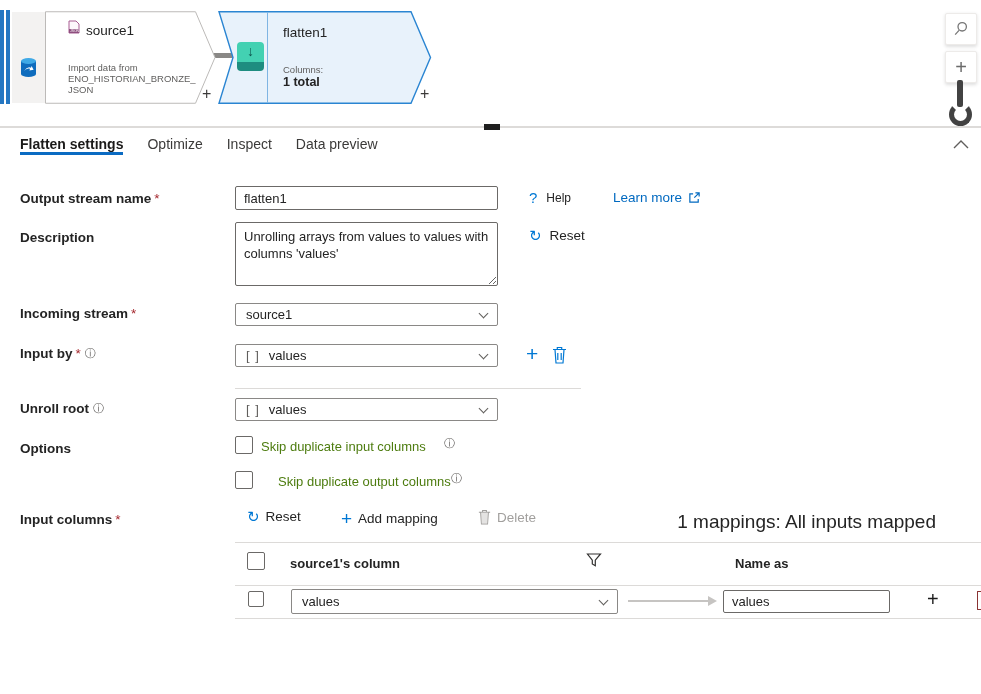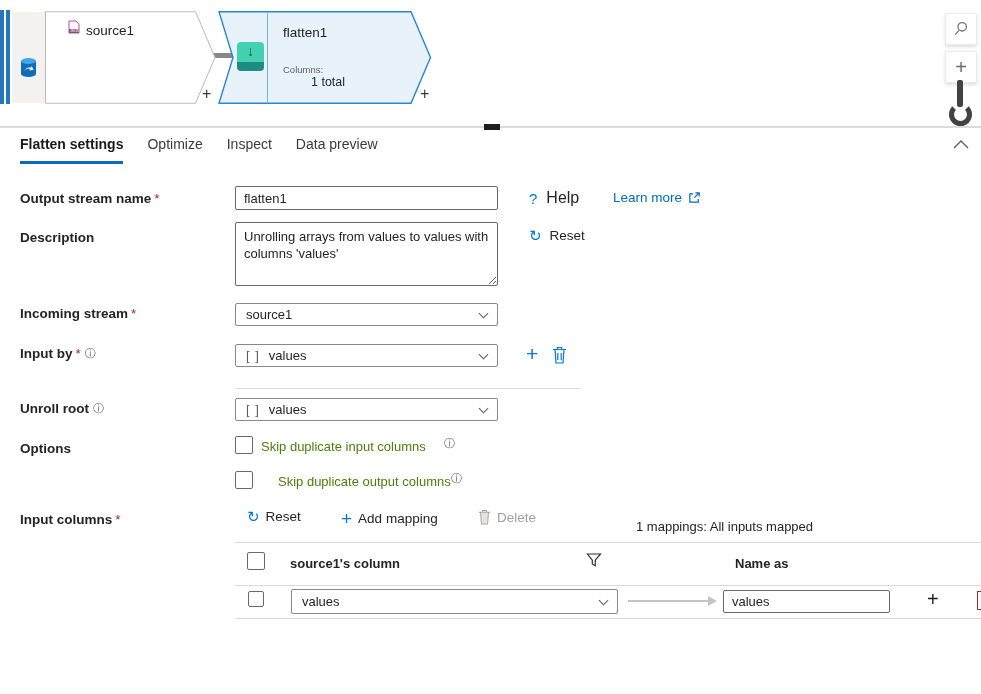--- a/index.html
+++ b/index.html
@@ -15,21 +15,21 @@
   .teal-icon{left:237px;top:42px;width:27px;height:29px;border-radius:4px;
              background:linear-gradient(#43d1b2 0 68%, #1e8d80 68% 100%);
              display:flex;align-items:flex-start;justify-content:center;}
   .teal-icon span{font-size:14px;font-weight:bold;color:#0d554d;line-height:18px;}
   .float-btn{width:30px;height:30px;background:#fff;border:1px solid #edebe9;border-radius:2px;
              box-shadow:0 1.6px 3.6px rgba(0,0,0,.13);display:flex;align-items:center;justify-content:center;cursor:pointer;}
   .canvas-divider{left:0;top:126px;width:981px;height:2px;background:#dddbd9;}
   .drag-handle{left:484px;top:124px;width:16px;height:6px;background:#1f1f1f;cursor:row-resize;}
   
   .tabs{left:20px;top:136px;display:flex;gap:24px;font-size:14px;}
-  .tab{padding-bottom:9px;color:#3b3a39;cursor:pointer;border-bottom:3px solid transparent;}
+  .tab{padding-bottom:0;color:#3b3a39;cursor:pointer;border-bottom:3px solid transparent;}
   .tab.active{color:#1b1a19;font-weight:bold;border-bottom-color:#0b6bc2;}
   
   .flabel{left:20px;font-size:13.5px;font-weight:bold;color:#242424;}
   .req{color:#a4262c;font-weight:normal;padding-left:3px;}
   .info{font-size:11px;color:#605e5c;vertical-align:top;padding-left:4px;font-weight:normal;}
   .tbox{border:1px solid #6b6967;border-radius:2px;font-family:inherit;font-size:13px;color:#242424;
         padding:0 8px;background:#fff;box-sizing:border-box;}
   .select{border:1px solid #8a8886;border-radius:2px;background:#fff;display:flex;align-items:center;
           padding:0 10px;font-size:13px;color:#242424;cursor:pointer;box-sizing:border-box;}
   .chev{width:6px;height:6px;border-right:1.4px solid #605e5c;border-bottom:1.4px solid #605e5c;
@@ -68,32 +68,33 @@
 
   <svg class="abs" style="left:45px;top:11px;" width="171" height="93" viewBox="0 0 171 93">
     <path d="M0.5 0.75 H150.5 L170 46.5 L150.5 92.25 H0.5 Z" fill="#ffffff" stroke="#bcbab8" stroke-width="1"></path>
   </svg>
   <svg class="abs" style="left:68px;top:20px;" width="12" height="14" viewBox="0 0 12 14">
     <path d="M1 1 h7 l3 3 v9 h-10 Z" fill="#fdf7fb" stroke="#a85c92" stroke-width="1"></path>
     <rect x="1" y="9" width="10" height="4" fill="#8e4f7f"></rect>
     <text x="2" y="12.4" font-size="3.4" fill="#fff">JSON</text>
   </svg>
   <div class="abs node-text" style="left:86px;top:23px;">source1</div>
+  <div class="abs node-desc" style="left:68px;top:62px;width:132px;">Import data from ENO_HISTORIAN_BRONZE_JSON</div>
   <div class="abs node-plus" style="left:202px;top:85px;">+</div>
 
   <svg class="abs" style="left:218px;top:11px;" width="214" height="93" viewBox="0 0 214 93">
     <path d="M1 0.75 H193 L212.5 46.5 L193 92.25 H1 L15 46.5 Z" fill="#e8f2fb" stroke="#2a85d2" stroke-width="1.4"></path>
     <line x1="49.5" y1="1" x2="49.5" y2="92" stroke="#7fb5e3" stroke-width="1"></line>
   </svg>
   <div class="abs teal-icon">
     <span>↓</span>
   </div>
   <div class="abs node-text" style="left:283px;top:25px;">flatten1</div>
   <div class="abs node-desc" style="left:283px;top:64px;">Columns:</div>
-  <div class="abs" style="left:283px;top:75px;font-size:12.5px;font-weight:normal;color:#242424;margin-left:28px;">1 total</div>
+  <div class="abs" style="left:283px;top:75px;font-size:12.5px;font-weight:bold;color:#242424;">1 total</div>
   <div class="abs node-plus" style="left:420px;top:85px;">+</div>
 
   <div class="abs float-btn" style="left:945px;top:13px;">
     <svg width="16" height="16" viewBox="0 0 16 16">
       <circle cx="9.2" cy="5.8" r="4.2" fill="none" stroke="#767676" stroke-width="1.3"></circle>
       <line x1="6" y1="9.4" x2="2.2" y2="13.6" stroke="#767676" stroke-width="1.3"></line>
     </svg>
   </div>
   <div class="abs float-btn" style="left:945px;top:51px;font-size:20px;color:#6b6b6b;">
     <span>+</span>
@@ -115,21 +116,21 @@
     <div class="tab">Data preview</div>
   </div>
 
   <div class="abs flabel" style="top:191px;">
     <span>Output stream name</span><span class="req">*</span>
   </div>
   <input class="abs tbox" style="left: 235px; top: 186px; width: 263px; height: 24px;" readonly="" value="flatten1">
 
   <div class="abs" style="left:529px;top:189px;display:flex;align-items:center;cursor:pointer;">
     <span style="color:#0078d4;font-size:15px;">?</span>
-    <span style="font-size:16px;color:#242424;margin-left:9px;">Help</span>
+    <span style="font-size:12px;color:#242424;margin-left:9px;">Help</span>
   </div>
   <div class="abs" style="left:613px;top:190px;display:flex;align-items:center;cursor:pointer;">
     <span class="link" style="font-size:13.5px;text-align:center;">Learn more</span>
     <svg style="margin-left:6px;" width="13" height="13" viewBox="0 0 14 14">
       <path d="M5.5 3 H2 v9 h9 V8.5" fill="none" stroke="#0069c0" stroke-width="1.3"></path>
       <path d="M8 2 h4 v4 M12 2 L6.8 7.2" fill="none" stroke="#0069c0" stroke-width="1.3"></path>
     </svg>
   </div>
 
   <div class="abs flabel" style="top:230px;">
@@ -197,21 +198,21 @@
     <span class="ticon" style="font-size:19px;line-height:1;">+</span>
     <span>Add mapping</span>
   </div>
   <div class="abs tool disabled" style="left:478px;top:509px;text-align:right;">
     <svg style="margin-right:6px;" width="13" height="16" viewBox="0 0 15 18">
       <path d="M1 3.5 h13 M5.3 3.5 V1.5 h4.4 v2 M3 3.5 l1 13.5 h7 l1 -13.5" fill="none" stroke="#a19f9d" stroke-width="1.2"></path>
       <rect x="3.6" y="4" width="7.8" height="12.6" fill="#c9c7c5" opacity="0.5"></rect>
     </svg>
     <span>Delete</span>
   </div>
-  <div class="abs" style="left:636px;top:511px;width:300px;text-align:left;font-size:13px;color:#242424;margin-top:8px;">1 mappings: All inputs mapped</div>
+  <div class="abs" style="left:636px;top:511px;width:300px;text-align:right;font-size:19px;color:#242424;">1 mappings: All inputs mapped</div>
 
   <div class="abs hline" style="left:235px;top:542px;width:746px;"></div>
 
   <div class="abs checkbox" style="left:247px;top:552px;"></div>
   <div class="abs thead" style="left:290px;top:556px;">source1's column</div>
   <svg class="abs" style="left:586px;top:553px;cursor:pointer;" width="16" height="15" viewBox="0 0 16 15">
     <path d="M1.5 1 h13 L9.3 7.2 V12.8 L6.3 11 V7.2 Z" fill="none" stroke="#323130" stroke-width="1.2"></path>
   </svg>
   <div class="abs thead" style="left:735px;top:556px;">Name as</div>
 

